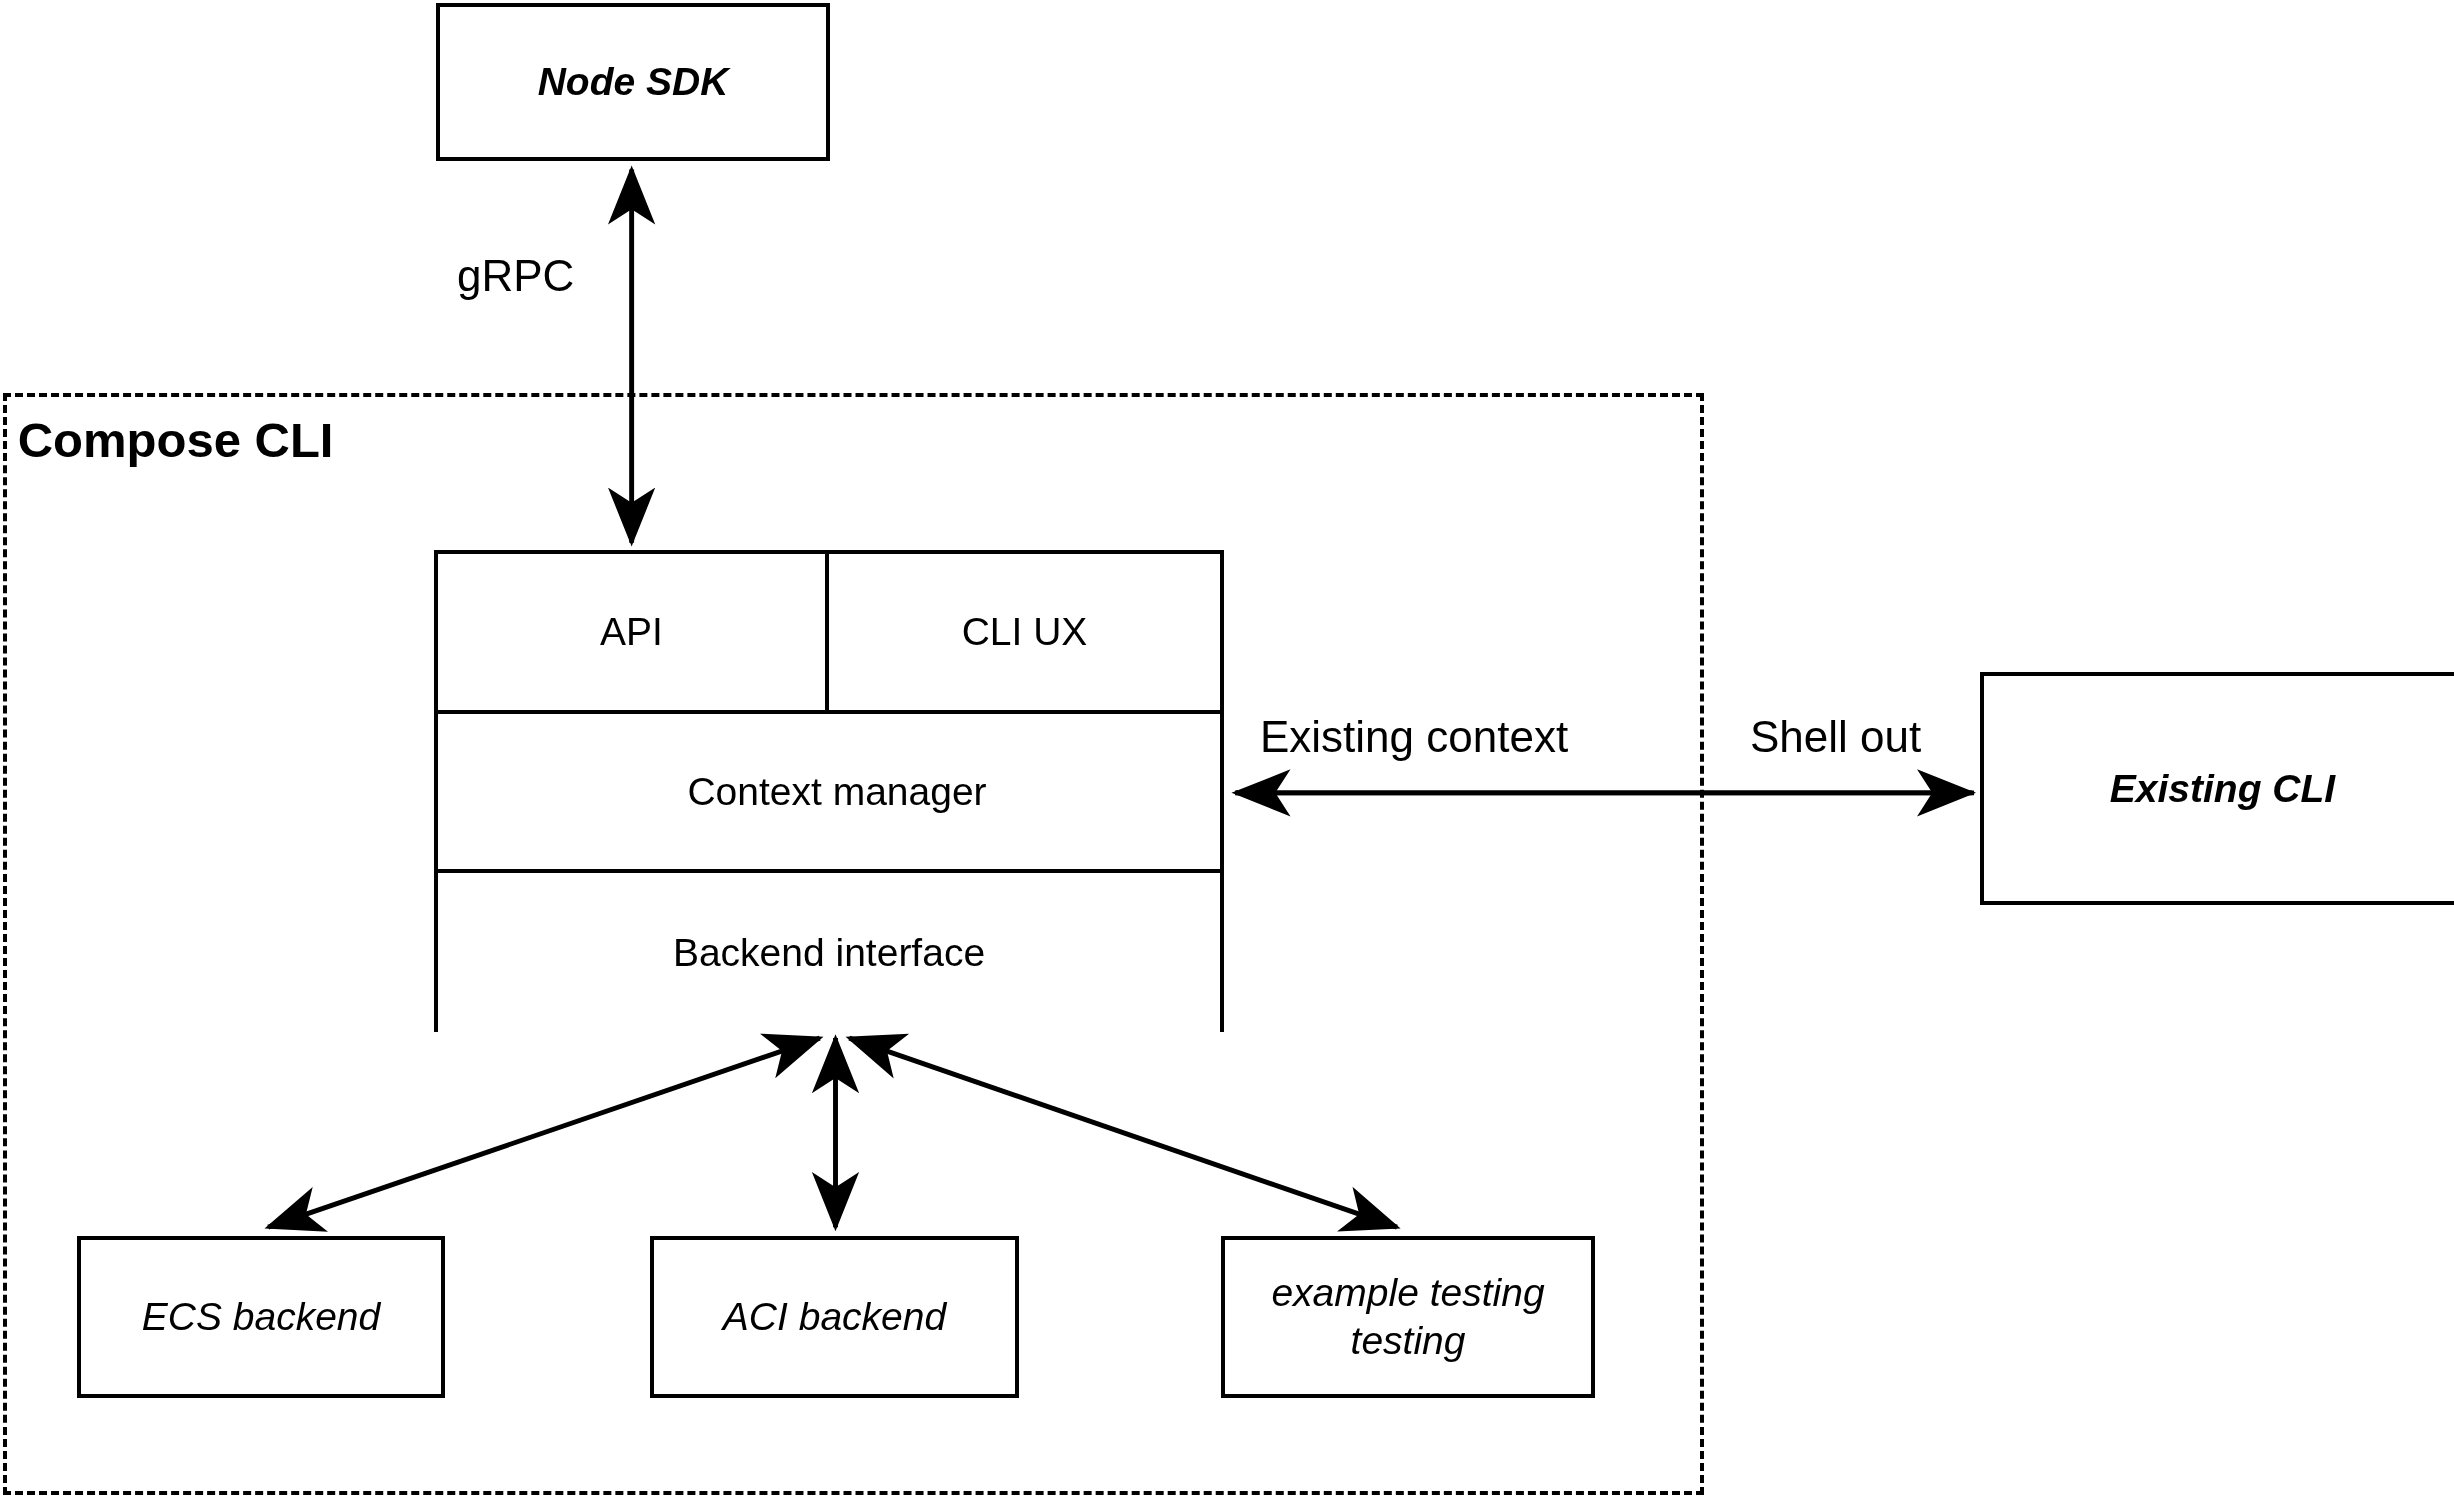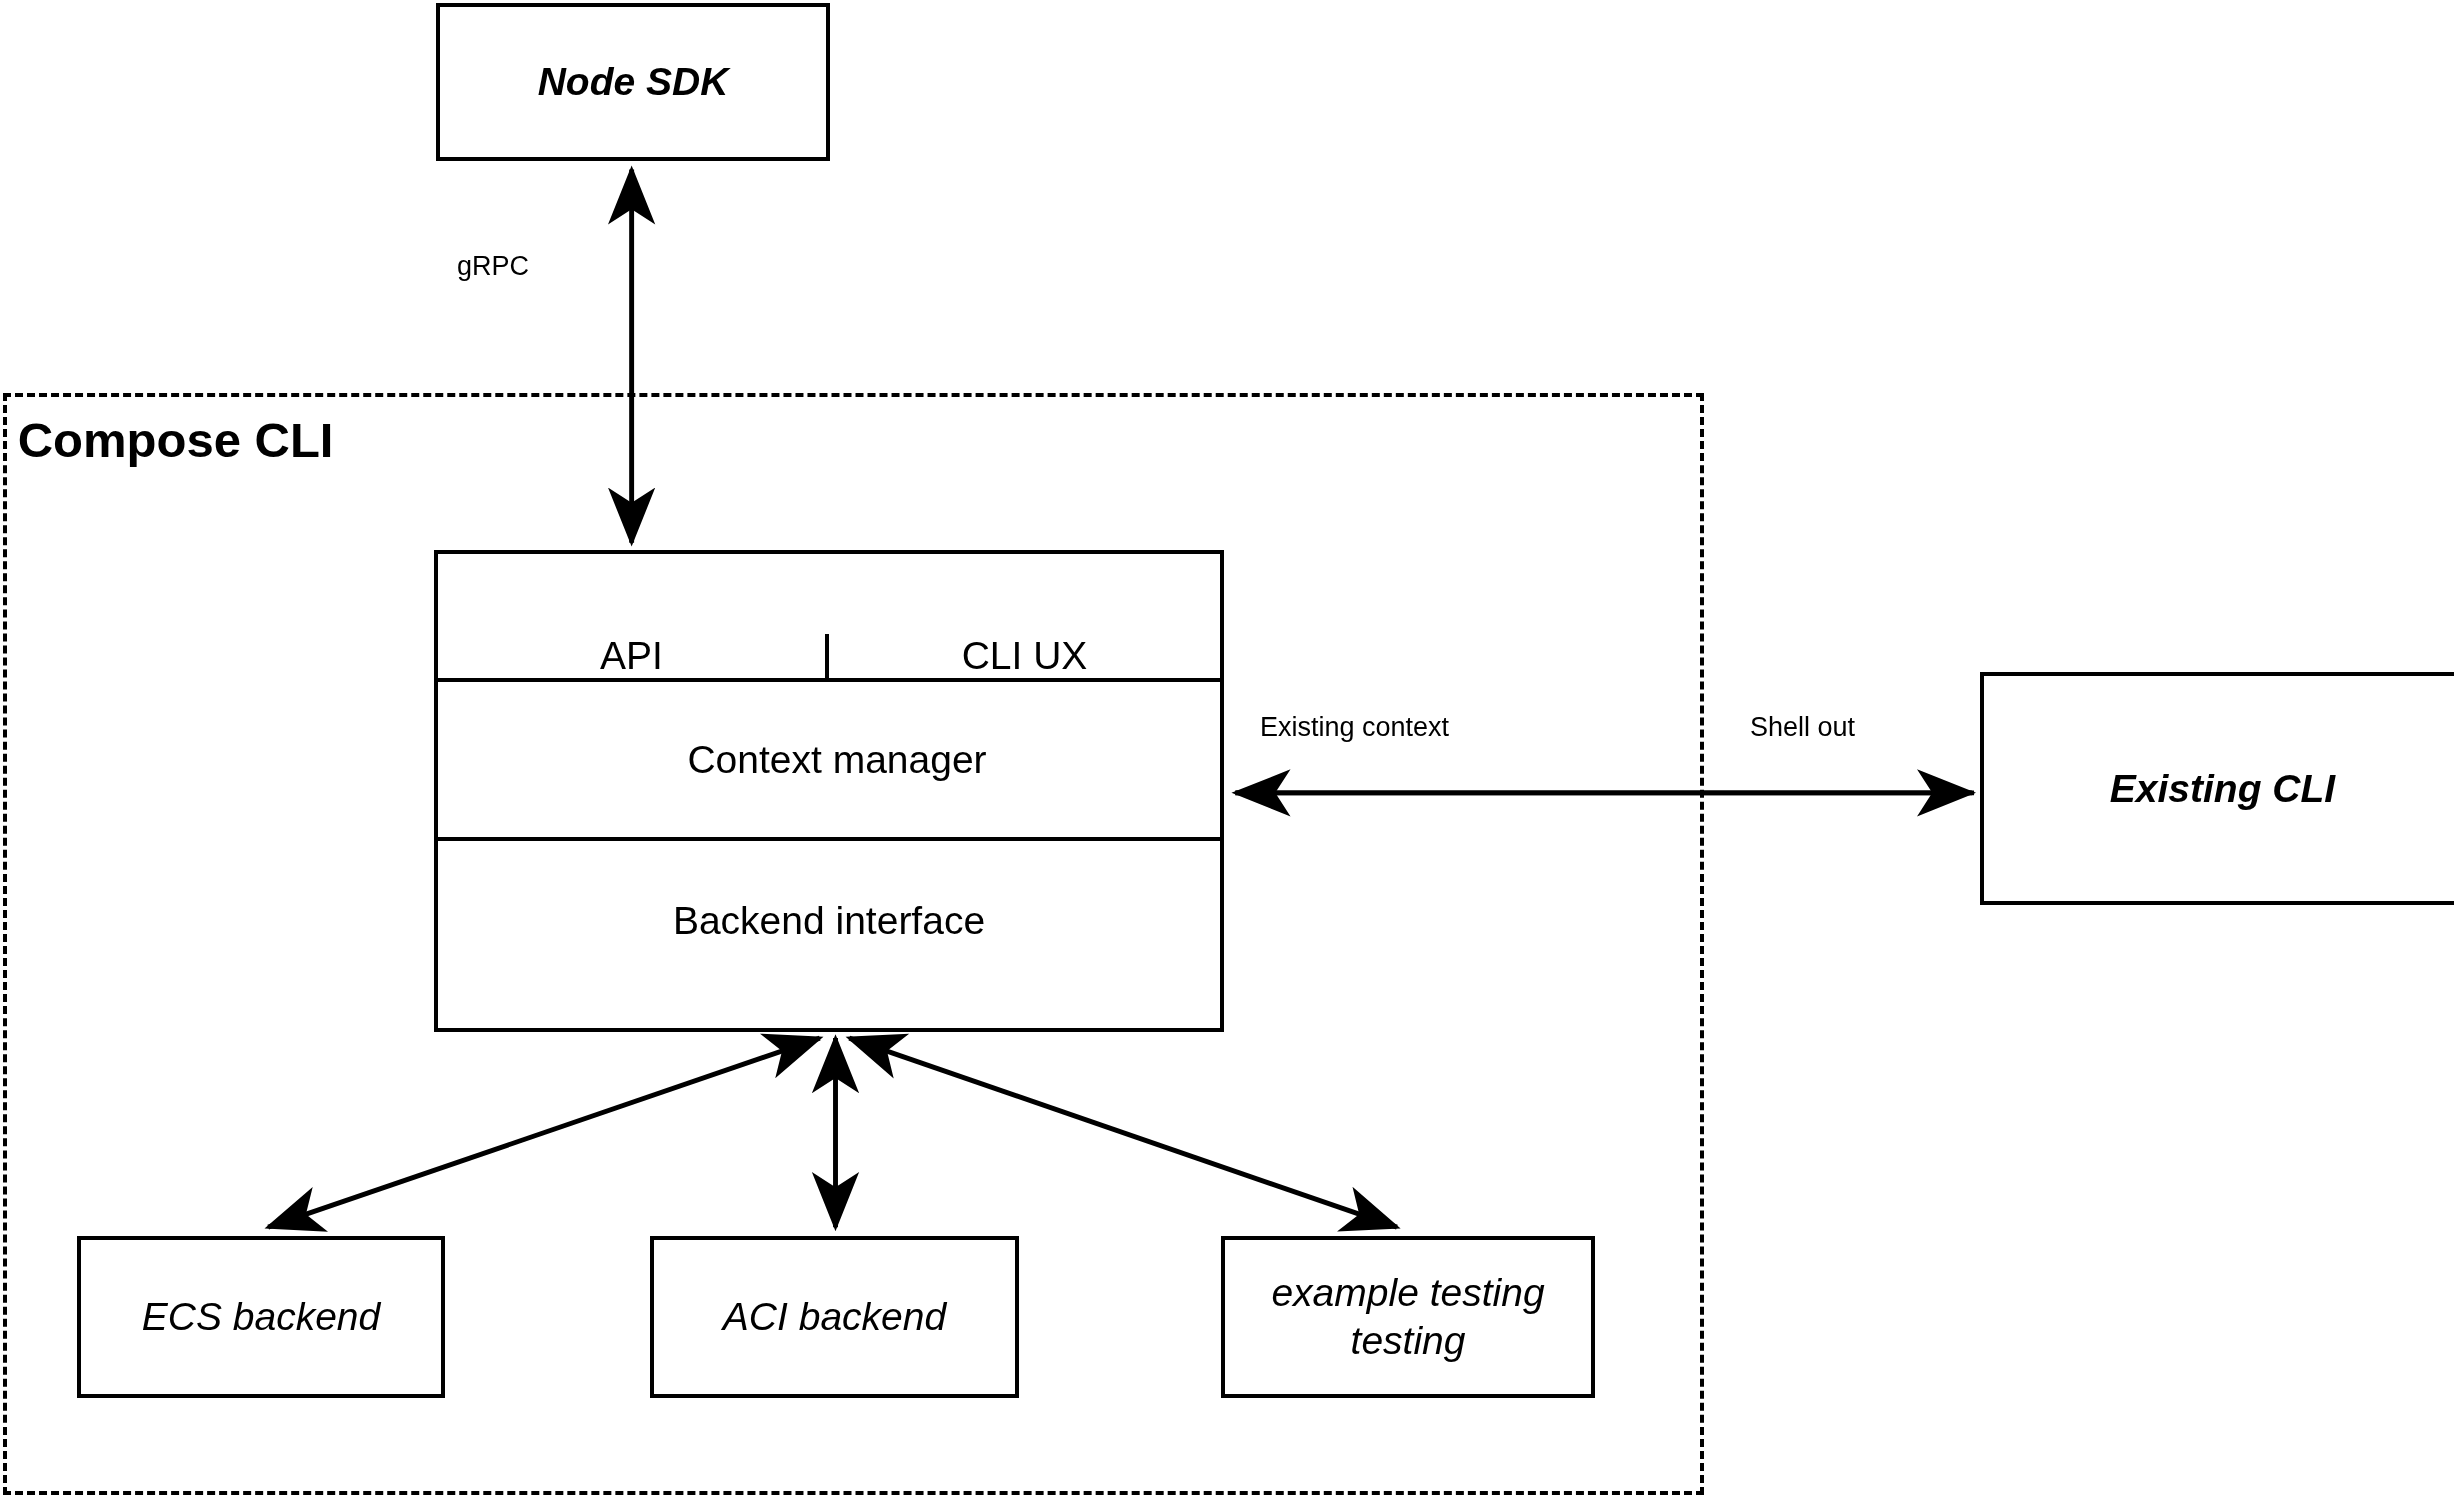--- a/index.html
+++ b/index.html
@@ -71,23 +71,22 @@
     flex-direction: column;
     z-index: 3;
   }
   .stack-row {
     box-sizing: border-box;
     display: flex;
     flex: 0 0 auto;
     background: #ffffff;
   }
   #row-api {
-    height: 128px;
+    height: 160px;
     border-bottom: 4.9px solid #000000;
-    align-items: flex-end;
   }
   #row-context {
     height: 159px;
     border-bottom: 4.9px solid #000000;
     padding-left: 16px;
   }
   #row-backend {
     height: 159px;
   }
   .stack-cell {
@@ -102,21 +101,21 @@
   #cell-api {
     width: 391px;
     border-right: 4.9px solid #000000;
   }
   #cell-cliux { flex: 1 1 auto; }
   .stack-row.full > .stack-cell { flex: 1 1 auto; }
 
   
   .edge-label {
     position: absolute;
-    font-size: 27px;
+    font-size: 44px;
     color: #000000;
     white-space: nowrap;
     z-index: 4;
     background: transparent;
   }
 </style>
 </head>
 <body>
 
 <div id="canvas">

